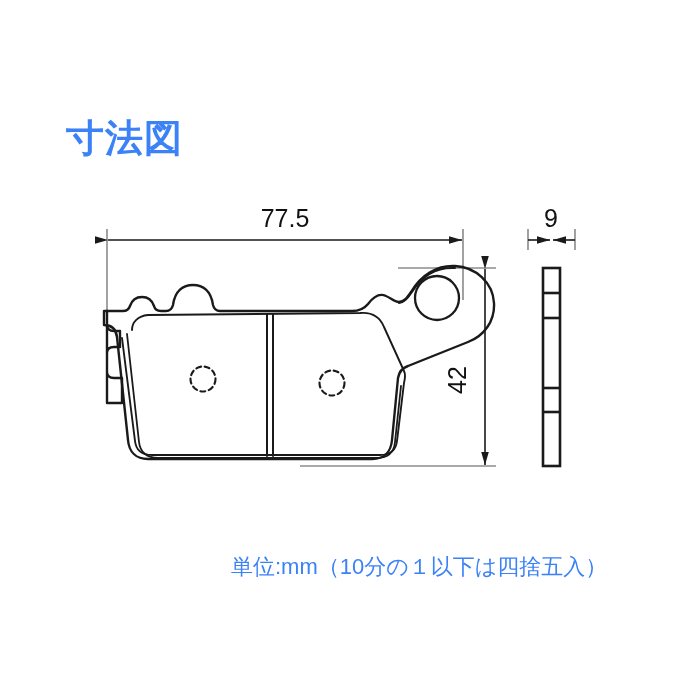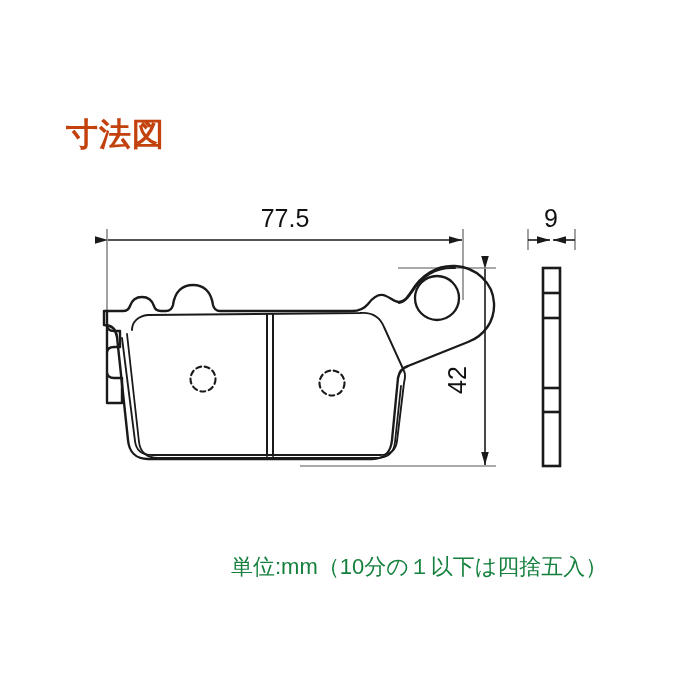--- a/index.html
+++ b/index.html
@@ -17,34 +17,34 @@
   }
   #drawing-root {
     position: relative;
     width: 700px;
     height: 700px;
   }
   .page-title {
     position: absolute;
     left: 66px;
     top: 113px;
-    font-size: 32px;
+    font-size: 38px;
     font-weight: 700;
     letter-spacing: 1px;
-    color: #c2410c;
+    color: #3b82f6;
     font-family: "Liberation Sans", sans-serif;
     white-space: nowrap;
   }
   .caption-note {
     position: absolute;
     left: 231px;
     top: 552px;
     font-size: 22px;
     font-weight: 400;
-    color: #15803d;
+    color: #3b82f6;
     font-family: "Liberation Sans", sans-serif;
     white-space: nowrap;
   }
   svg.figure {
     position: absolute;
     left: 0;
     top: 0;
   }
   .dim-text {
     font-family: "Liberation Sans", sans-serif;

